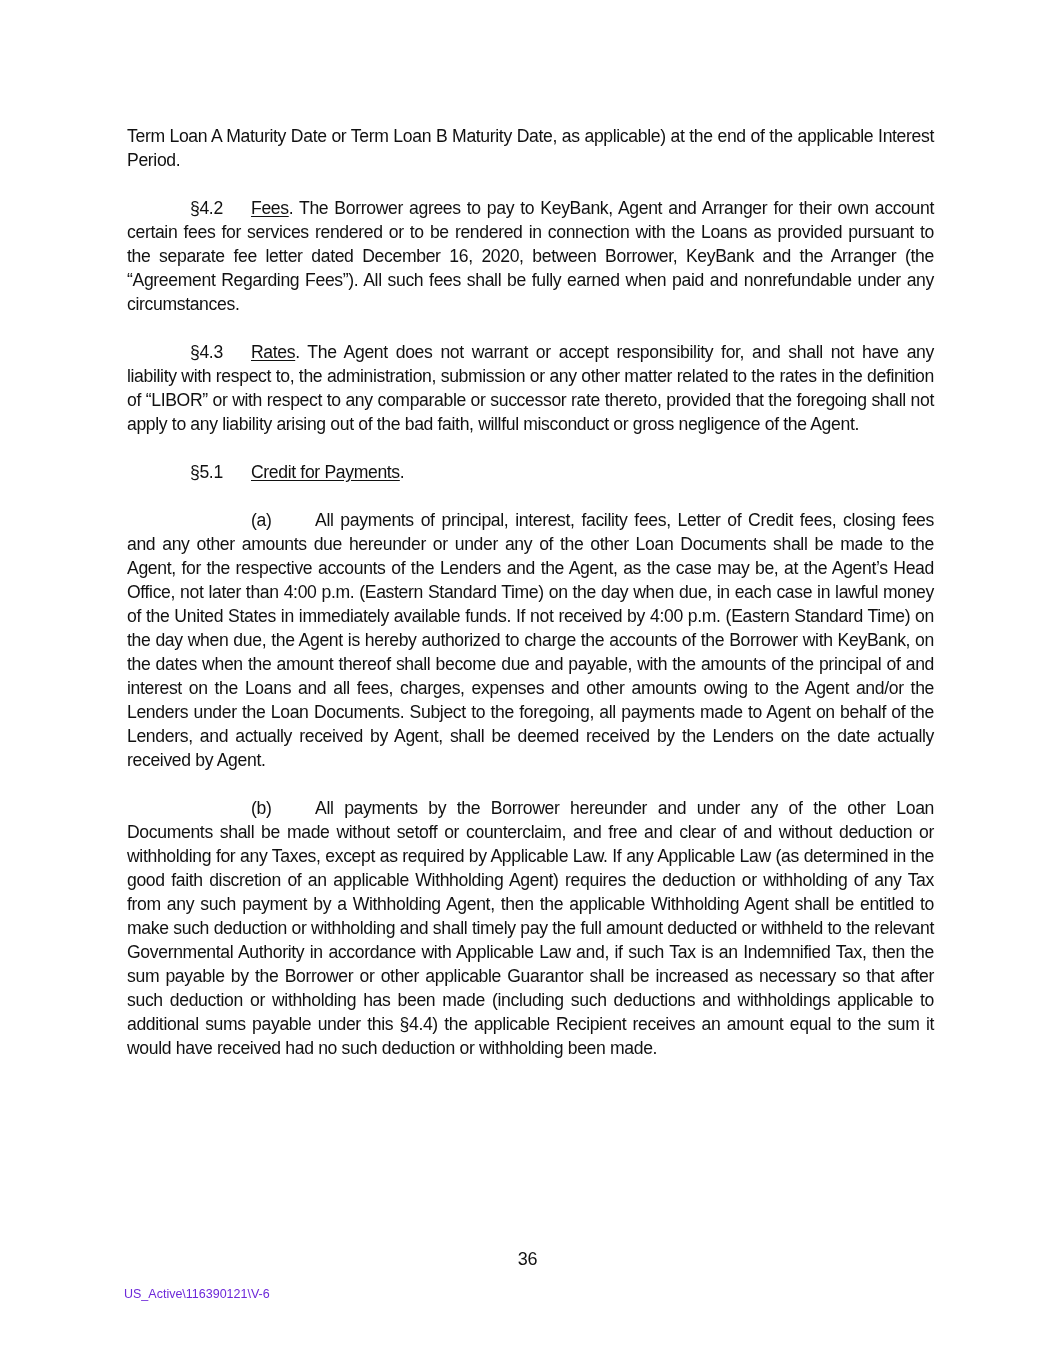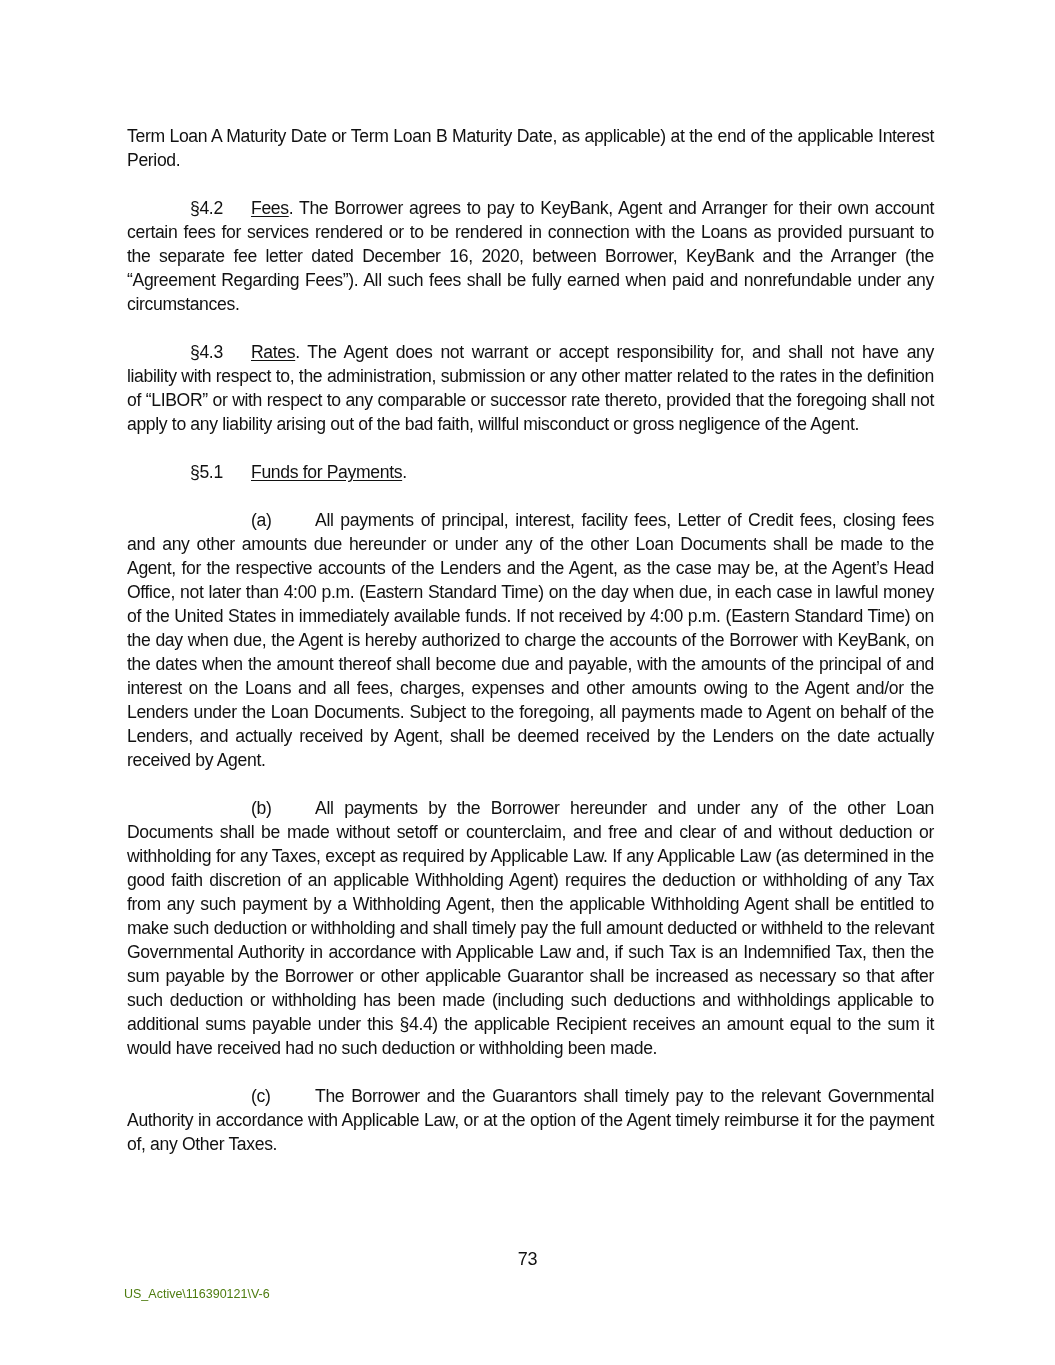--- a/index.html
+++ b/index.html
@@ -52,38 +52,37 @@
       width: 1055px;
       text-align: center;
       font-size: 18px;
       letter-spacing: -0.3px;
     }
     .doc-id {
       position: absolute;
       left: 124px;
       top: 1287px;
       font-size: 12.5px;
-      color: #4d7c0f;
+      color: #6d28d9;
     }
   </style>
 </head>
 <body>
 
 <div class="page">
 
   <p class="para">Term Loan A Maturity Date or Term Loan B Maturity Date, as applicable) at the end of the applicable Interest Period.</p>
 
   <p class="para"><span class="sec-num">§4.2</span><span class="heading-u">Fees</span><span>.  The Borrower agrees to pay to KeyBank, Agent and Arranger for their own account certain fees for services rendered or to be rendered in connection with the Loans as provided pursuant to the separate fee letter dated December 16, 2020, between Borrower, KeyBank and the Arranger (the “Agreement Regarding Fees”).  All such fees shall be fully earned when paid and nonrefundable under any circumstances.</span></p>
 
   <p class="para"><span class="sec-num">§4.3</span><span class="heading-u">Rates</span><span>.  The Agent does not warrant or accept responsibility for, and shall not have any liability with respect to, the administration, submission or any other matter related to the rates in the definition of “LIBOR” or with respect to any comparable or successor rate thereto, provided that the foregoing shall not apply to any liability arising out of the bad faith, willful misconduct or gross negligence of the Agent.</span></p>
 
-  <p class="para"><span class="sec-num">§5.1</span><span class="heading-u">Funds for Payments</span><span>.</span></p>
+  <p class="para"><span class="sec-num">§5.1</span><span class="heading-u">Credit for Payments</span><span>.</span></p>
 
   <p class="para"><span class="sub-num">(a)</span><span>All payments of principal, interest, facility fees, Letter of Credit fees, closing fees and any other amounts due hereunder or under any of the other Loan Documents shall be made to the Agent, for the respective accounts of the Lenders and the Agent, as the case may be, at the Agent’s Head Office, not later than 4:00 p.m. (Eastern Standard Time) on the day when due, in each case in lawful money of the United States in immediately available funds.  If not received by 4:00 p.m. (Eastern Standard Time) on the day when due, the Agent is hereby authorized to charge the accounts of the Borrower with KeyBank, on the dates when the amount thereof shall become due and payable, with the amounts of the principal of and interest on the Loans and all fees, charges, expenses and other amounts owing to the Agent and/or the Lenders under the Loan Documents.  Subject to the foregoing, all payments made to Agent on behalf of the Lenders, and actually received by Agent, shall be deemed received by the Lenders on the date actually received by Agent.</span></p>
 
   <p class="para"><span class="sub-num">(b)</span><span>All payments by the Borrower hereunder and under any of the other Loan Documents shall be made without setoff or counterclaim, and free and clear of and without deduction or withholding for any Taxes, except as required by Applicable Law. If any Applicable Law (as determined in the good faith discretion of an applicable Withholding Agent) requires the deduction or withholding of any Tax from any such payment by a Withholding Agent, then the applicable Withholding Agent shall be entitled to make such deduction or withholding and shall timely pay the full amount deducted or withheld to the relevant Governmental Authority in accordance with Applicable Law and, if such Tax is an Indemnified Tax, then the sum payable by the Borrower or other applicable Guarantor shall be increased as necessary so that after such deduction or withholding has been made (including such deductions and withholdings applicable to additional sums payable under this §4.4) the applicable Recipient receives an amount equal to the sum it would have received had no such deduction or withholding been made.</span></p>
 
-  <p class="para"><span class="sub-num">(c)</span><span>The Borrower and the Guarantors shall timely pay to the relevant Governmental Authority in accordance with Applicable Law, or at the option of the Agent timely reimburse it for the payment of, any Other Taxes.</span></p>
 
 </div>
 
-<div class="page-number">73</div>
+<div class="page-number">36</div>
 <div class="doc-id">US_Active\116390121\V-6</div>
 
 </body></html>

